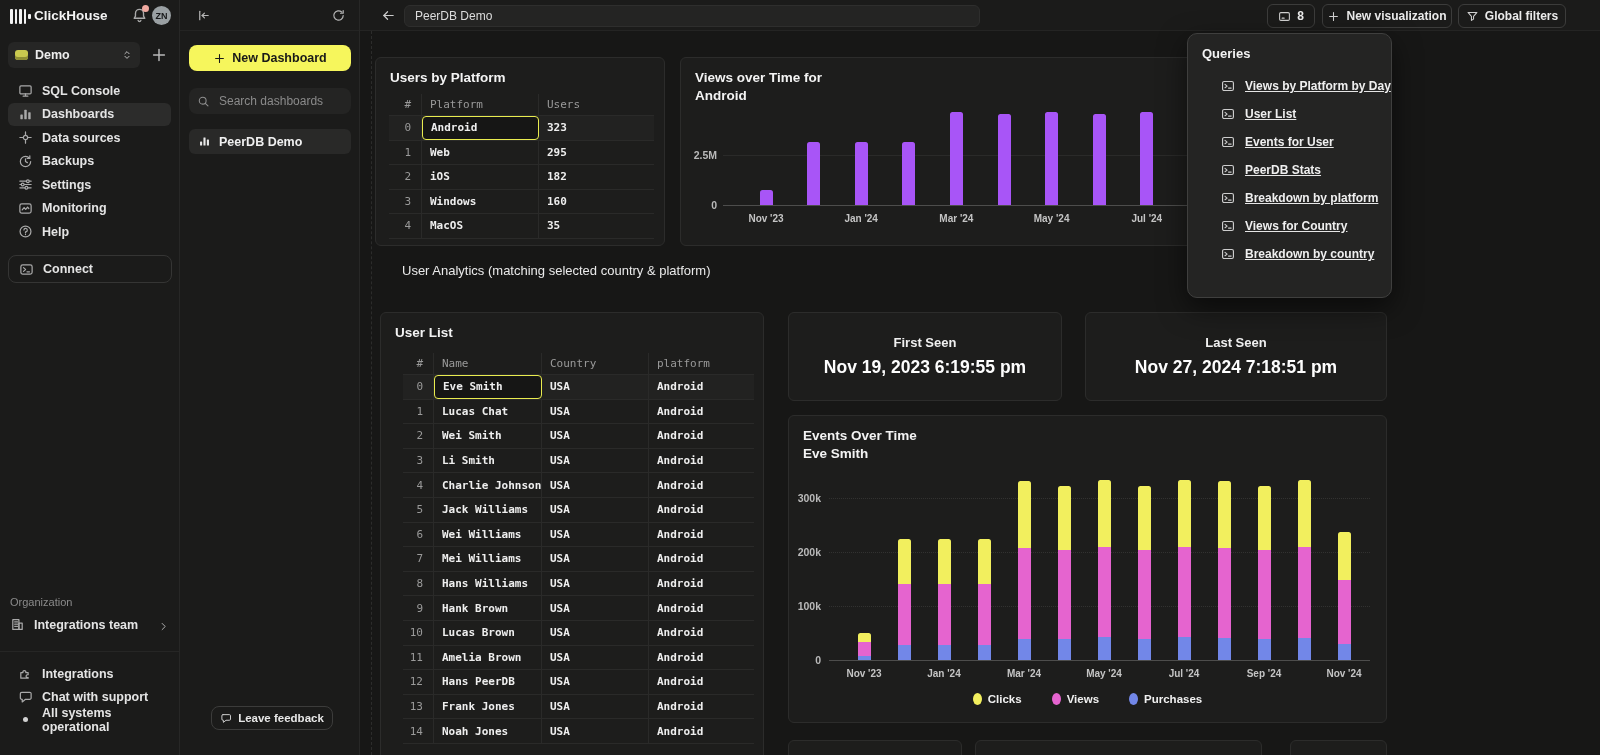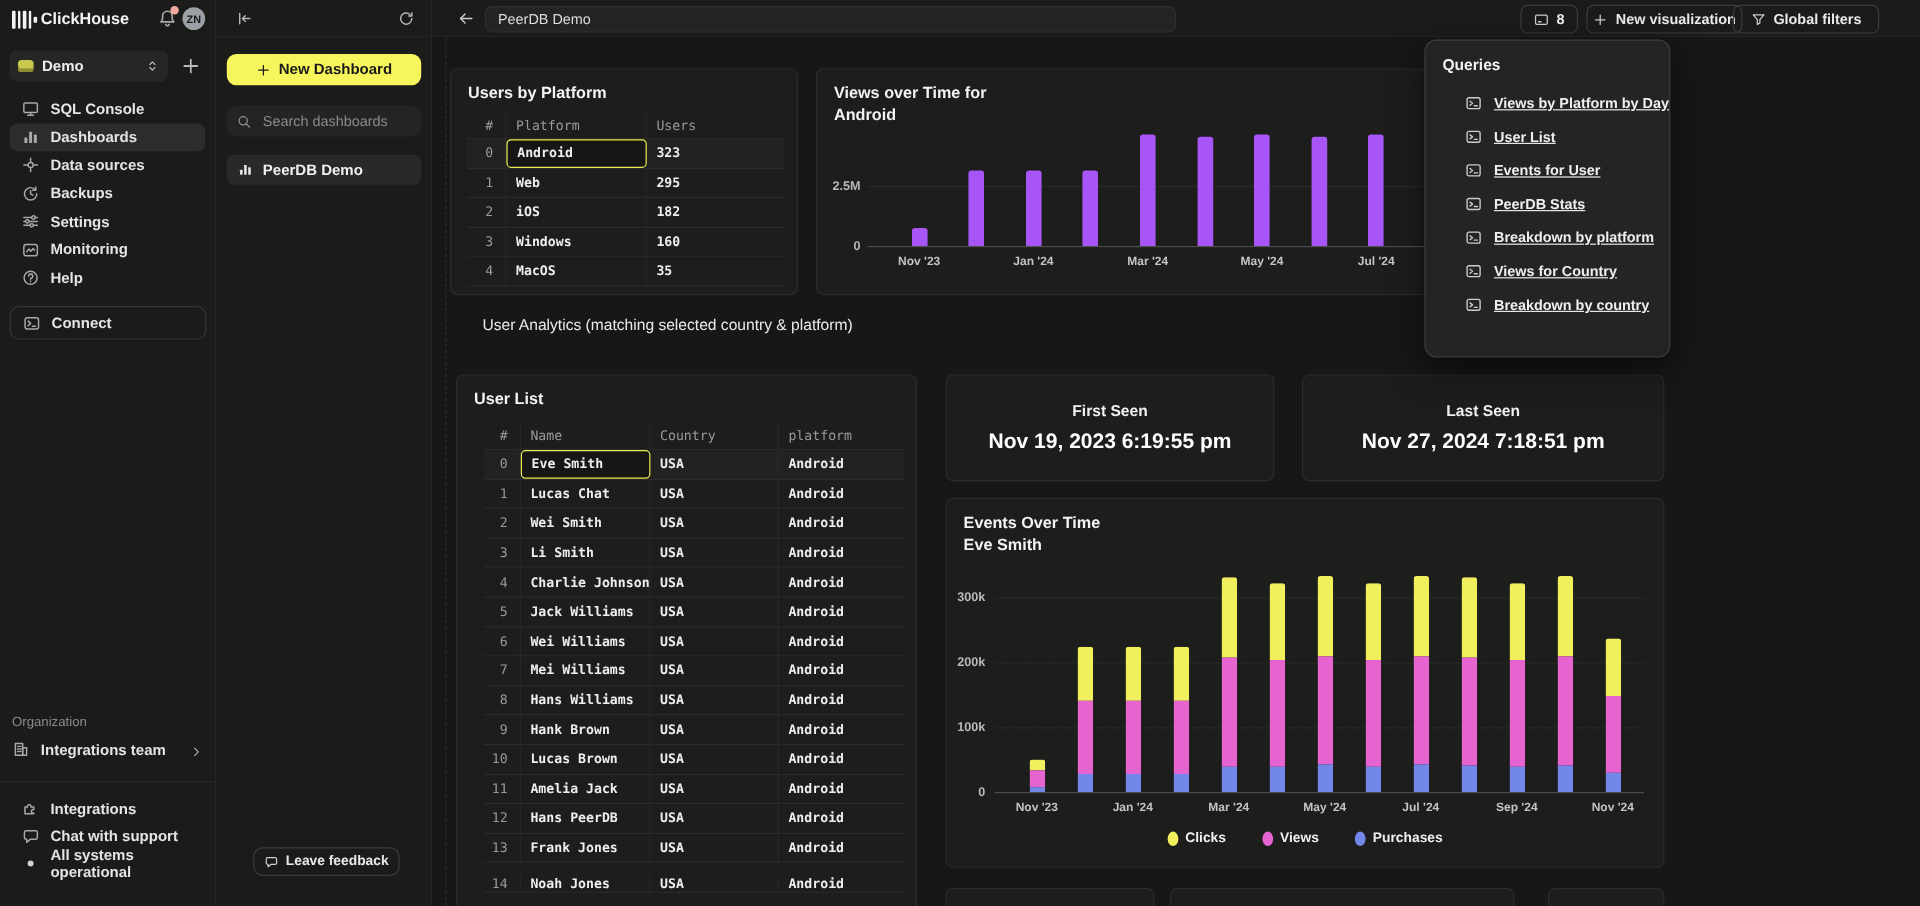--- a/index.html
+++ b/index.html
@@ -359,21 +359,21 @@
         <span>8</span>
       </div>
       <div class="hdr-btn" style="right:148px;width:130px">
         <span class="icon">
             <svg viewBox="0 0 16 16">
               <path d="M8 3.2v9.6M3.2 8h9.6"></path>
             </svg>
           </span>
         <span>New visualization</span>
       </div>
-      <div class="hdr-btn" style="right:34px;width:122px">
+      <div class="hdr-btn" style="right:34px;width:108px">
         <span class="icon">
             <svg viewBox="0 0 16 16">
               <path d="M2.5 3h11L9.3 7.8v3.4l-2.6 1.6V7.8z"></path>
             </svg>
           </span>
         <span>Global filters</span>
       </div>
     </div>
 
     <div class="canvas">
@@ -515,37 +515,37 @@
               <div class="tcell" style="width: 105px;">Android</div>
             </div>
             <div class="trow" style="height: 24.6px;">
               <div class="tcell idx" style="width: 31px;">10</div>
               <div class="tcell" style="width: 108px;">Lucas Brown</div>
               <div class="tcell" style="width: 107px;">USA</div>
               <div class="tcell" style="width: 105px;">Android</div>
             </div>
             <div class="trow" style="height: 24.6px;">
               <div class="tcell idx" style="width: 31px;">11</div>
-              <div class="tcell" style="width: 108px;">Amelia Jack</div>
+              <div class="tcell" style="width: 108px;">Amelia Brown</div>
               <div class="tcell" style="width: 107px;">USA</div>
               <div class="tcell" style="width: 105px;">Android</div>
             </div>
             <div class="trow" style="height: 24.6px;">
               <div class="tcell idx" style="width: 31px;">12</div>
               <div class="tcell" style="width: 108px;">Hans PeerDB</div>
               <div class="tcell" style="width: 107px;">USA</div>
               <div class="tcell" style="width: 105px;">Android</div>
             </div>
             <div class="trow" style="height: 24.6px;">
               <div class="tcell idx" style="width: 31px;">13</div>
               <div class="tcell" style="width: 108px;">Frank Jones</div>
               <div class="tcell" style="width: 107px;">USA</div>
               <div class="tcell" style="width: 105px;">Android</div>
             </div>
-            <div class="trow" style="height: 24.6px; align-items: flex-end;">
+            <div class="trow" style="height: 24.6px;">
               <div class="tcell idx" style="width: 31px;">14</div>
               <div class="tcell" style="width: 108px;">Noah Jones</div>
               <div class="tcell" style="width: 107px;">USA</div>
               <div class="tcell" style="width: 105px;">Android</div>
             </div>
           </div>
       </div>
 
       <div class="card" style="left:428px;top:281px;width:274px;height:89px">
         <div class="stat-label">First Seen</div>

